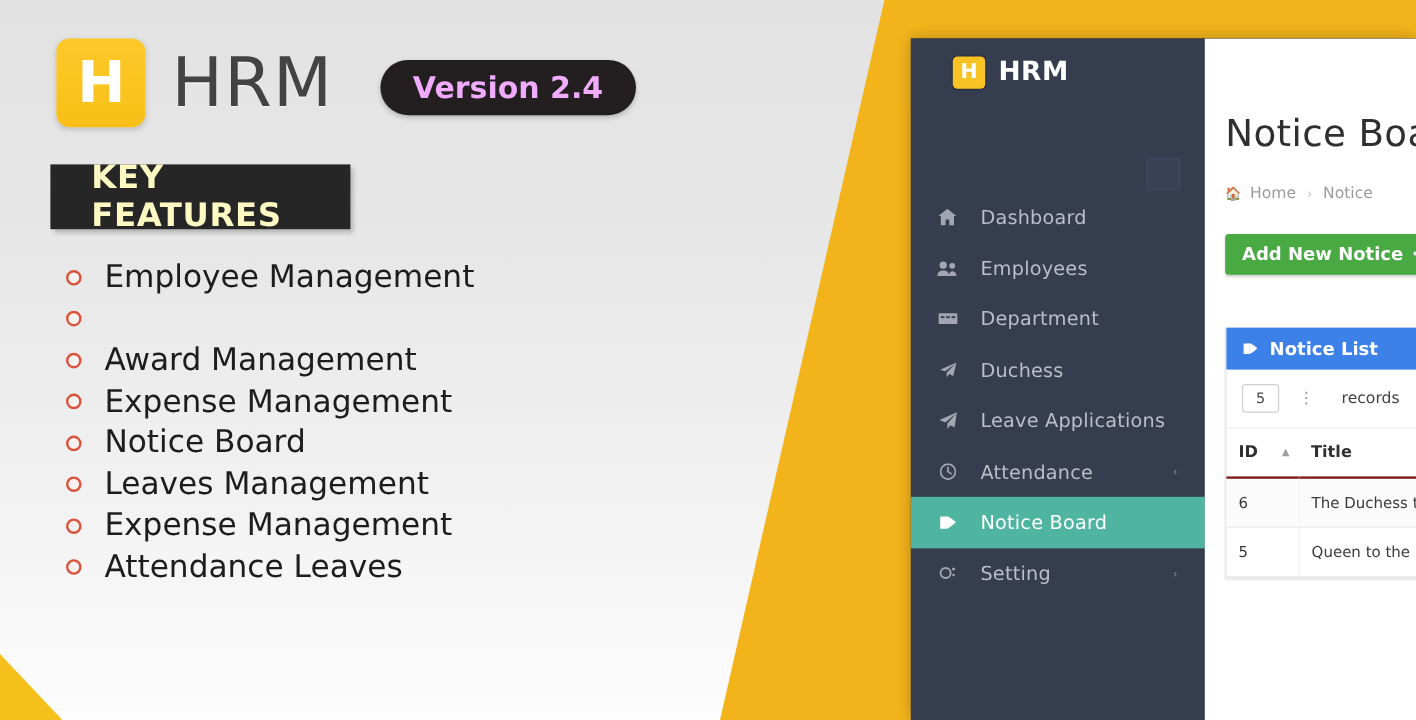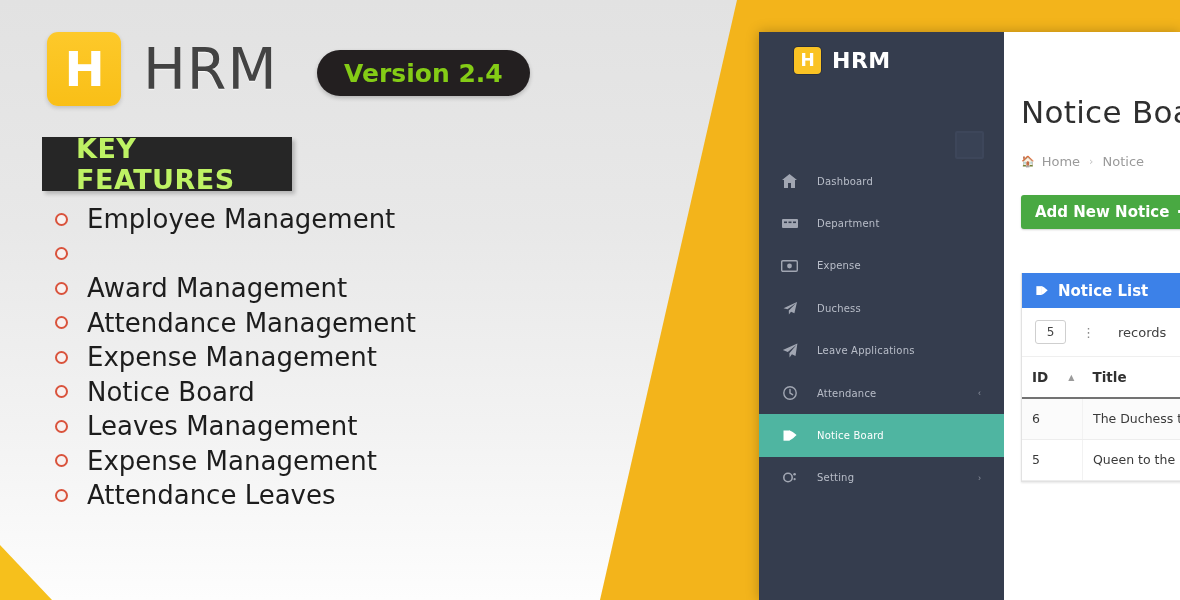--- a/index.html
+++ b/index.html
@@ -74,21 +74,21 @@
     text-shadow: 0 1px 1px rgba(255,255,255,.8);
   }
   .version-pill {
     position: absolute;
     left: 317px;
     top: 50px;
     height: 46px;
     padding: 0 27px;
     border-radius: 24px;
     background: #231f20;
-    color: #84cc16;
+    color: #f0abfc;
     font-size: 25px;
     font-weight: bold;
     display: flex;
     align-items: center;
     justify-content: center;
     box-shadow: 0 2px 4px rgba(0,0,0,.22);
     font-family: "DejaVu Sans", sans-serif;
   }
 
   .key-features-banner {
@@ -96,32 +96,32 @@
     left: 42px;
     top: 137px;
     width: 250px;
     height: 54px;
     background: #262626;
     box-shadow: 3px 3px 4px rgba(0,0,0,.22);
     display: flex;
     align-items: center;
   }
   .key-features-banner span {
-    color: #bef264;
+    color: #fef9c3;
     font-size: 27px;
     font-weight: bold;
     letter-spacing: .5px;
     margin-left: 34px;
     font-family: "DejaVu Sans", sans-serif;
   }
 
   .feature-list {
     position: absolute;
     left: 55px;
-    top: 202px;
+    top: 214px;
     list-style: none;
     margin: 0;
     padding: 0;
   }
   .feature-item {
     display: flex;
     align-items: center;
     height: 34.5px;
   }
   .feature-bullet {
@@ -229,21 +229,21 @@
     flex: none;
     display: flex;
     align-items: center;
     justify-content: center;
     opacity: .82;
   }
   .nav-item.active .nav-icon { opacity: 1; }
   .nav-icon svg { display: block; }
   .nav-label {
     margin-left: 18px;
-    font-size: 10px;
+    font-size: 16px;
     font-family: "DejaVu Sans", sans-serif;
     letter-spacing: .2px;
     white-space: nowrap;
   }
   .nav-caret {
     position: absolute;
     right: 23px;
     font-size: 9px;
     opacity: .65;
   }
@@ -366,21 +366,21 @@
     width: 100%;
     border-collapse: collapse;
     font-family: "DejaVu Sans", sans-serif;
   }
   .ntable th {
     text-align: left;
     font-size: 13.5px;
     color: #313131;
     font-weight: bold;
     padding: 12px 10px;
-    border-bottom: 2px solid #737373;
+    border-bottom: 2px solid #7f1d1d;
     position: relative;
     white-space: nowrap;
   }
   .ntable th.col-id { width: 40px; }
   .ntable th .sort-arrow {
     position: absolute;
     right: 8px;
     top: 50%;
     transform: translateY(-50%);
     font-size: 8px;
@@ -433,24 +433,20 @@
       </li>
       <li class="feature-item">
         <span class="feature-bullet"></span>
       </li>
       <li class="feature-item">
         <span class="feature-bullet"></span>
         <span class="feature-label">Award Management</span>
       </li>
       <li class="feature-item">
         <span class="feature-bullet"></span>
-        <span class="feature-label">Attendance Management</span>
-      </li>
-      <li class="feature-item">
-        <span class="feature-bullet"></span>
         <span class="feature-label">Expense Management</span>
       </li>
       <li class="feature-item">
         <span class="feature-bullet"></span>
         <span class="feature-label">Notice Board</span>
       </li>
       <li class="feature-item">
         <span class="feature-bullet"></span>
         <span class="feature-label">Leaves Management</span>
       </li>
@@ -482,45 +478,47 @@
         <li class="nav-item">
           <span class="nav-icon">
             <svg width="15" height="14" viewBox="0 0 15 14">
                 <path d="M7.5 0L0 6h2v8h4V9h3v5h4V6h2z" fill="currentColor"></path>
               </svg>
           </span>
           <span class="nav-label">Dashboard</span>
           <span class="nav-caret"></span>
         </li>
 
+        <li class="nav-item">
+          <span class="nav-icon">
+            <svg width="17" height="13" viewBox="0 0 17 13">
+                <circle cx="5" cy="4" r="3" fill="currentColor"></circle>
+                <circle cx="12.5" cy="4.5" r="2.4" fill="currentColor"></circle>
+                <path d="M0 13c0-3 2.2-4.6 5-4.6S10 10 10 13z" fill="currentColor"></path>
+                <path d="M9.5 13c.2-2.6 1.6-4 3.2-4 1.8 0 3.3 1.3 3.3 4z" fill="currentColor"></path>
+              </svg>
+          </span>
+          <span class="nav-label">Employees</span>
+          <span class="nav-caret"></span>
+        </li>
 
         <li class="nav-item">
           <span class="nav-icon">
             <svg width="16" height="13" viewBox="0 0 16 13">
                 <rect x="0" y="2" width="16" height="9" rx="1" fill="currentColor"></rect>
                 <rect x="2" y="4.5" width="3" height="1.6" fill="#353d4e"></rect>
                 <rect x="6.5" y="4.5" width="3" height="1.6" fill="#353d4e"></rect>
                 <rect x="11" y="4.5" width="3" height="1.6" fill="#353d4e"></rect>
               </svg>
           </span>
           <span class="nav-label">Department</span>
           <span class="nav-caret"></span>
         </li>
 
 
-        <li class="nav-item">
-          <span class="nav-icon">
-            <svg width="17" height="12" viewBox="0 0 17 12">
-                <rect x=".7" y=".7" width="15.6" height="10.6" rx="1.2" fill="none" stroke="currentColor" stroke-width="1.4"></rect>
-                <circle cx="8.5" cy="6" r="2.4" fill="currentColor"></circle>
-              </svg>
-          </span>
-          <span class="nav-label">Expense</span>
-          <span class="nav-caret"></span>
-        </li>
 
         <li class="nav-item">
           <span class="nav-icon">
             <svg width="16" height="15" viewBox="0 0 16 15">
                 <path d="M15 1L1.5 7.2l4 1.1L14 2.3 6.8 9.6l.1 4 2.1-2.9 3.4 1.6z" fill="currentColor"></path>
               </svg>
           </span>
           <span class="nav-label">Duchess</span>
           <span class="nav-caret"></span>
         </li>

